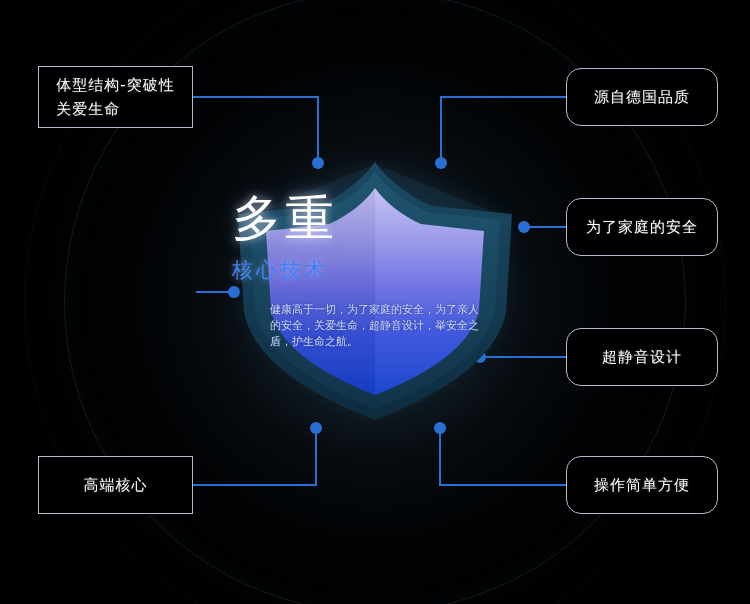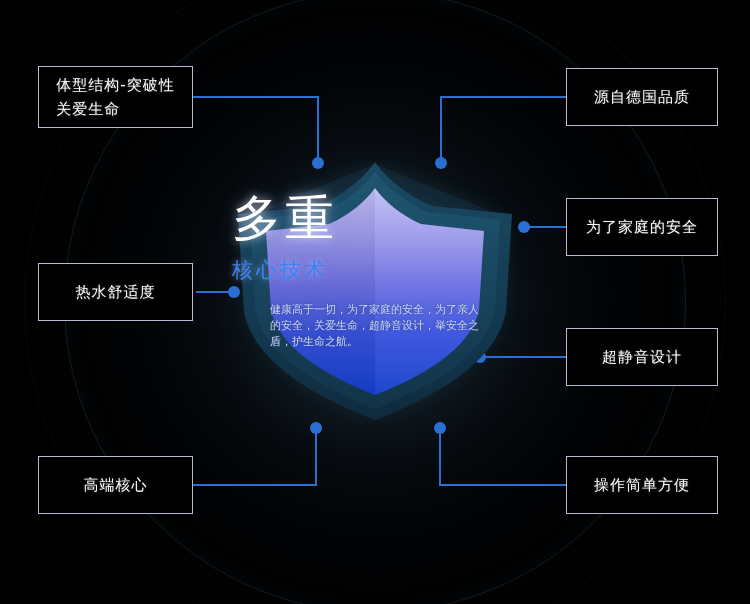--- a/index.html
+++ b/index.html
@@ -153,21 +153,21 @@
     z-index: 5;
   }
   .label-box .lbl {
     white-space: pre-line;
     padding: 0 10px;
     text-shadow: 0 0 3px rgba(255,255,255,0.22);
   }
   .label-box.align-left .lbl { text-align: left; }
 
   .box-left { width: 155px; height: 62px; }
-  .box-right { width: 152px; height: 58px; }
+  .box-right { width: 152px; height: 58px; border-radius: 15px; }
 </style>
 </head>
 <body>
 
 <div id="stage">
 
   <div class="bg-glow-wide"></div>
   <div class="bg-ring2"></div>
   <div class="bg-ring"></div>
   <div class="bg-glow-core"></div>
@@ -271,23 +271,20 @@
     <div class="shield-title">多重</div>
     <div class="shield-sub">核心技术</div>
     <div class="shield-body">健康高于一切，为了家庭的安全，为了亲人的安全，关爱生命，超静音设计，举安全之盾，护生命之航。</div>
   </div>
 
   <div class="label-box box-left align-left" style="left:38px; top:66px;">
     <span class="lbl">体型结构-突破性
 关爱生命</span>
   </div>
 
-  <div class="label-box box-left" style="left:38px; top:263px; height:58px;">
-    <span class="lbl">热水舒适度</span>
-  </div>
 
   <div class="label-box box-left" style="left:38px; top:456px; height:58px;">
     <span class="lbl">高端核心</span>
   </div>
 
   <div class="label-box box-right" style="left:566px; top:68px;">
     <span class="lbl">源自德国品质</span>
   </div>
 
   <div class="label-box box-right" style="left:566px; top:198px;">

